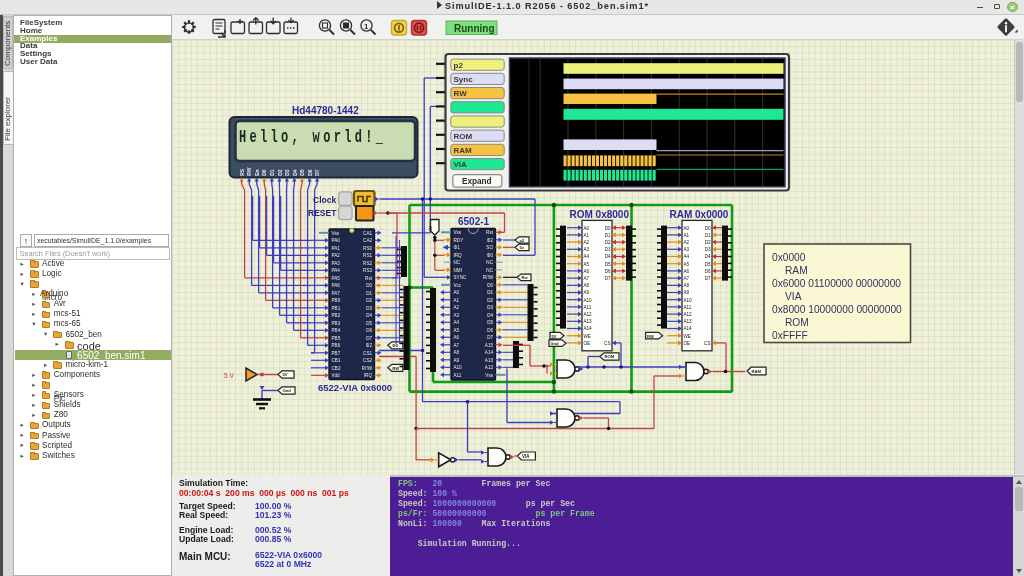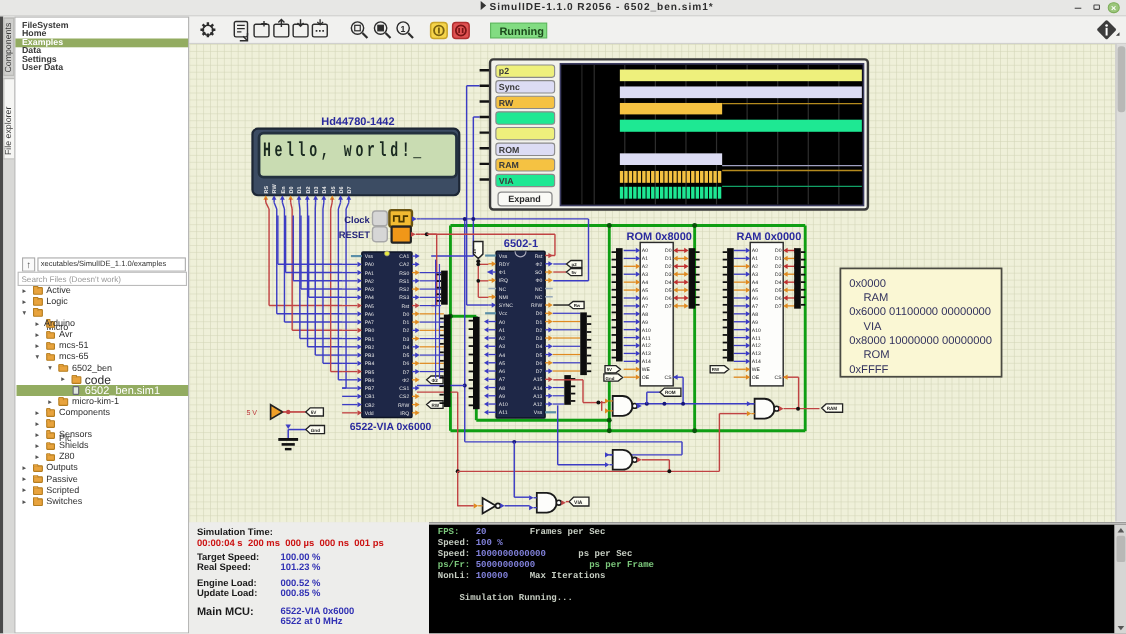--- a/index.html
+++ b/index.html
@@ -1058,21 +1058,21 @@
  <div class="abs" style="left:7px;top:3px;font-size:8.6px;color:#1a1a1a">Simulation Time:</div>
  <div class="abs" style="left:7px;top:13px;font-size:8.6px;color:#cc1414">00:00:04 s&nbsp; 200 ms&nbsp; 000 µs&nbsp; 000 ns&nbsp; 001 ps</div>
  <div class="abs" style="left:7px;top:27.5px;font-size:8.6px;color:#1a1a1a;line-height:9.3px">Target Speed:<br>Real Speed:</div>
  <div class="abs" style="left:83px;top:27.5px;font-size:8.6px;color:#3232b4;line-height:9.3px">100.00 %<br>101.23 %</div>
  <div class="abs" style="left:7px;top:51.5px;font-size:8.6px;color:#1a1a1a;line-height:9.3px">Engine Load:<br>Update Load:</div>
  <div class="abs" style="left:83px;top:51.5px;font-size:8.6px;color:#3232b4;line-height:9.3px">000.52 %<br>000.85 %</div>
  <div class="abs" style="left:7px;top:76px;font-size:10px;color:#1a1a1a">Main MCU:</div>
  <div class="abs" style="left:83px;top:76px;font-size:8.6px;color:#3232b4;line-height:9.5px">6522-VIA 0x6000<br>6522 at 0 MHz</div>
 </div>
 
-<div class="abs" style="left:390px;top:474.5px;width:634px;height:101.5px;background:#000000;border-top:2px solid #bfbfbd">
+<div class="abs" style="left:390px;top:474.5px;width:634px;height:101.5px;background:#4c1d95;border-top:2px solid #bfbfbd">
  <pre class="abs" style="left:8px;top:2px;font-family:'Liberation Mono',monospace;font-size:8.2px;font-weight:bold;line-height:10px;color:#c6cdc2"><span style="color:#7cc87c">FPS:</span>   <span style="color:#8282dc">20</span>        Frames per Sec
 Speed: <span style="color:#8282dc">100 %</span>
 Speed: <span style="color:#8282dc">1000000000000</span>      ps per Sec
 <span style="color:#7cc87c">ps/Fr:</span> <span style="color:#8282dc">50000000000</span>          <span style="color:#7cc87c">ps per Frame</span>
 NonLi: <span style="color:#8282dc">100000</span>    Max Iterations
 
     Simulation Running...</pre>
  <div class="abs" style="left:623px;top:0;width:11px;height:100px;background:#d6d6d4"></div>
  <div class="abs" style="left:625.5px;top:3px;width:0;height:0;border-left:3.2px solid transparent;border-right:3.2px solid transparent;border-bottom:4.5px solid #555"></div>
  <div class="abs" style="left:625.5px;top:92px;width:0;height:0;border-left:3.2px solid transparent;border-right:3.2px solid transparent;border-top:4.5px solid #555"></div>

